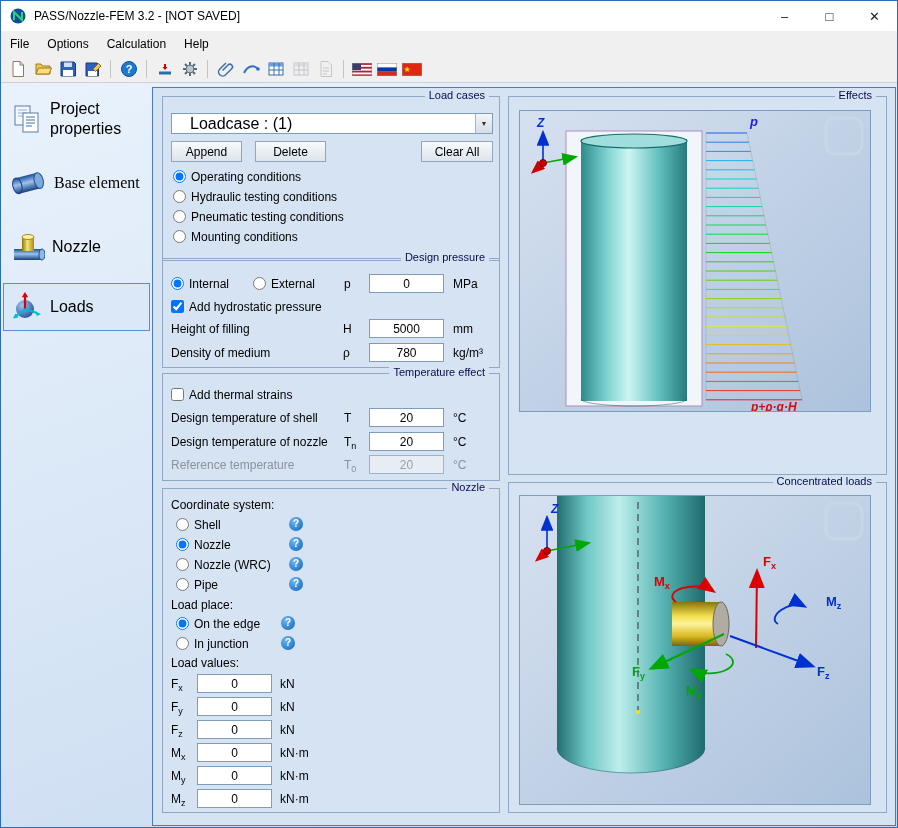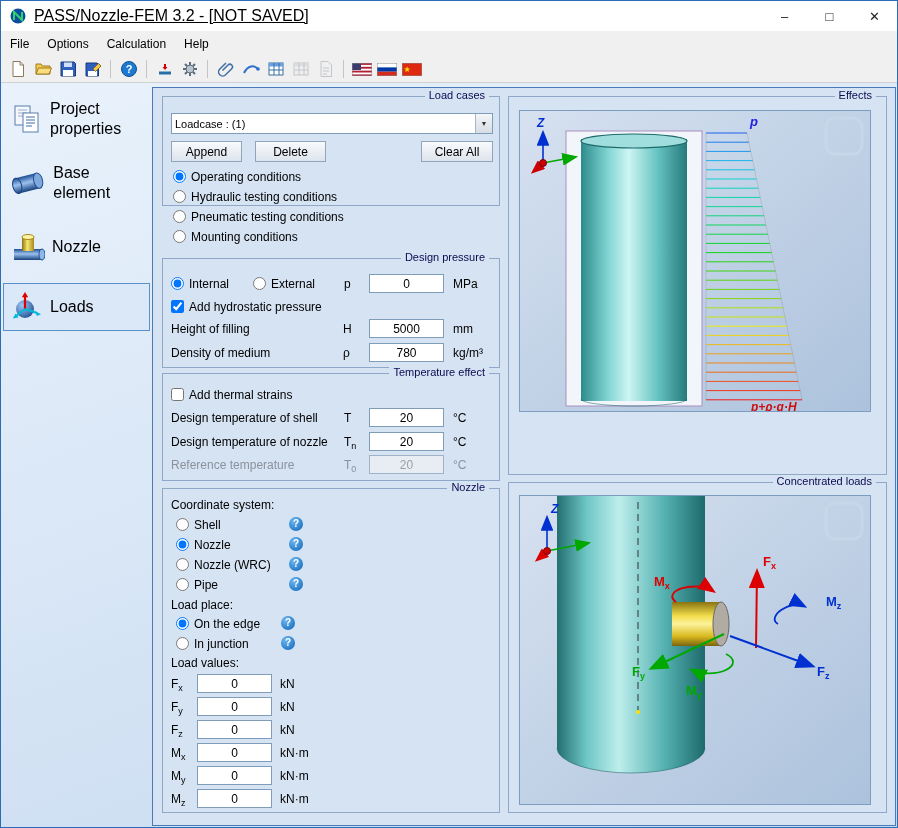--- a/index.html
+++ b/index.html
@@ -4,21 +4,21 @@
 <style>
   * { box-sizing: border-box; cursor: default; }
   body { margin: 0; font-family: "Liberation Sans", sans-serif; background: #888; }
   svg text { font-family: "Liberation Sans", sans-serif; }
 
   .window { position: relative; width: 898px; height: 828px; border: 1px solid #2a6cb8; background: #f0f0f0; overflow: hidden; }
 
   
   .titlebar { position: absolute; left:0; top:0; right:0; height:30px; background:#fff; display:flex; align-items:center; }
   .app-icon { margin-left: 9px; width:16px; height:16px; }
-  .title-text { margin-left: 8px; font-size: 16px; color:#000;text-decoration:underline; }
+  .title-text { margin-left: 8px; font-size: 12px; color:#000; }
   .win-btns { margin-left:auto; display:flex; height:100%; }
   .win-btn { width:45px; display:flex; align-items:center; justify-content:center; font-size:13px; color:#222; }
 
   
   .menubar { position:absolute; top:30px; left:0; right:0; height:25px; background:#f0f0f0; display:flex; align-items:center; font-size:12px; }
   .menu-item { padding:4px 9px; }
   .toolbar { position:absolute; top:55px; left:0; right:0; height:27px; background:#f0f0f0; border-bottom:1px solid #d0d0d0; display:flex; align-items:center; padding-left:5px; gap:2px; }
   .tb-icon { width:23px; height:23px; display:flex; align-items:center; justify-content:center; border:1px solid transparent; }
   .tb-sep { width:1px; height:18px; background:#c4c4c4; margin:0 4px; }
 
@@ -31,21 +31,21 @@
 
   .main-panel { position:absolute; left:151px; top:4px; right:1px; bottom:1px; background:#d6e3f3; border:1px solid #4a7ab8; }
 
   
   .gb { position:absolute; border:1px solid #8fa8c8; }
   .gb-title { position:absolute; top:-8px; right:10px; background:#d6e3f3; padding:0 4px; font-size:11px; color:#0a0a50; white-space:nowrap; }
 
   
   .btn { position:absolute; height:21px; background:linear-gradient(#f8fafc,#dde4ec); border:1px solid #93a5ba; font-size:12px; display:flex; align-items:center; justify-content:center; }
   .select { position:absolute; background:#fff; border:1px solid #7f9db9; display:flex; align-items:center; height:21px; }
-  .sel-text { flex:1; font-size:11px; padding-left:3px; }
+  .sel-text { flex:1; font-size:16px; padding-left:18px; }
   .sel-btn { width:17px; height:100%; background:linear-gradient(#f4f6f8,#d6dde6); border-left:1px solid #aab6c4; display:flex; align-items:center; justify-content:center; font-size:7px; color:#333; }
   .radio, .check { position:absolute; display:flex; align-items:center; gap:5px; font-size:12px; height:15px; white-space:nowrap; }
   input[type=radio], input[type=checkbox] { width:13px; height:13px; margin:0; }
   .flabel { position:absolute; font-size:12px; white-space:nowrap; }
   .flabel sub, .sym sub { font-size:9px; }
   .txt { position:absolute; height:19px; border:1px solid #7f9db9; background:#fff; text-align:center; font-family:"Liberation Sans",sans-serif; font-size:12px; padding:0; }
   .txt:disabled { background:#e8edf4; color:#98a0aa; border-color:#9fb2c8; }
   .gray { color:#8a929c; }
   .unit { position:absolute; font-size:12px; white-space:nowrap; }
   .help { position:absolute; width:14px; height:14px; border-radius:50%; background:radial-gradient(circle at 35% 30%, #6cb6f0, #0c63b8); color:#fff; font-weight:bold; font-size:10px; line-height:14px; text-align:center; }
@@ -190,21 +190,21 @@
     <div class="sidebar">
       <div class="side-item" style="top:12px;">
         <svg width="32" height="32" viewBox="0 0 32 32">
           <rect x="4" y="3" width="15" height="19" fill="#f4f7fb" stroke="#5a7ca8"></rect>
           <path d="M7 7h9M7 10h9M7 13h6" stroke="#9ab0c8"></path>
           <rect x="12" y="10" width="15" height="19" fill="#fff" stroke="#5a7ca8"></rect>
           <path d="M15 14h9M15 17h9M15 20h9M15 23h6" stroke="#3f6ea8"></path>
         </svg>
         <span class="lbl" style="width:84px">Project properties</span>
       </div>
-      <div class="side-item" style="top:76px;">
+      <div class="side-item" style="top:76px;font-family:Liberation Serif, serif;">
         <svg width="36" height="32" viewBox="0 0 36 32">
           <defs>
               <linearGradient id="sbc" x1="0" y1="0" x2="0" y2="1">
                 <stop offset="0" stop-color="#1d4e94"></stop>
                 <stop offset="0.45" stop-color="#9cc2ee"></stop>
                 <stop offset="1" stop-color="#16407e"></stop>
               </linearGradient>
             </defs>
           <g transform="rotate(-14 18 16)">
             <rect x="6" y="8" width="22" height="16" fill="url(#sbc)"></rect>
@@ -250,21 +250,21 @@
           <path d="M30 23.2l-5.7-3 1.5 4.8z" fill="#00b8d8"></path>
           <line x1="14" y1="18" x2="5" y2="25" stroke="#00b8d8" stroke-width="2"></line>
           <path d="M1.8 27.6l5.7-1.2-2.9-3.8z" fill="#00b8d8"></path>
         </svg>
         <span class="lbl">Loads</span>
       </div>
     </div>
 
     <div class="main-panel">
 
-      <div class="gb" style="left:9px;top:8px;width:338px;height:110px;">
+      <div class="gb" style="left:9px;top:8px;width:338px;height:165px;">
         <span class="gb-title">Load cases</span>
         <div class="select" style="left:8px;top:16px;width:322px;">
           <span class="sel-text">Loadcase : (1)</span>
           <span class="sel-btn">▼</span>
         </div>
         <div class="btn" style="left:8px;top:44px;width:71px;">Append</div>
         <div class="btn" style="left:92px;top:44px;width:71px;">Delete</div>
         <div class="btn" style="left:258px;top:44px;width:72px;">Clear All</div>
         <label class="radio" style="left:10px;top:72px;">
           <input type="radio" name="loadcase-cond" checked="" style="">

